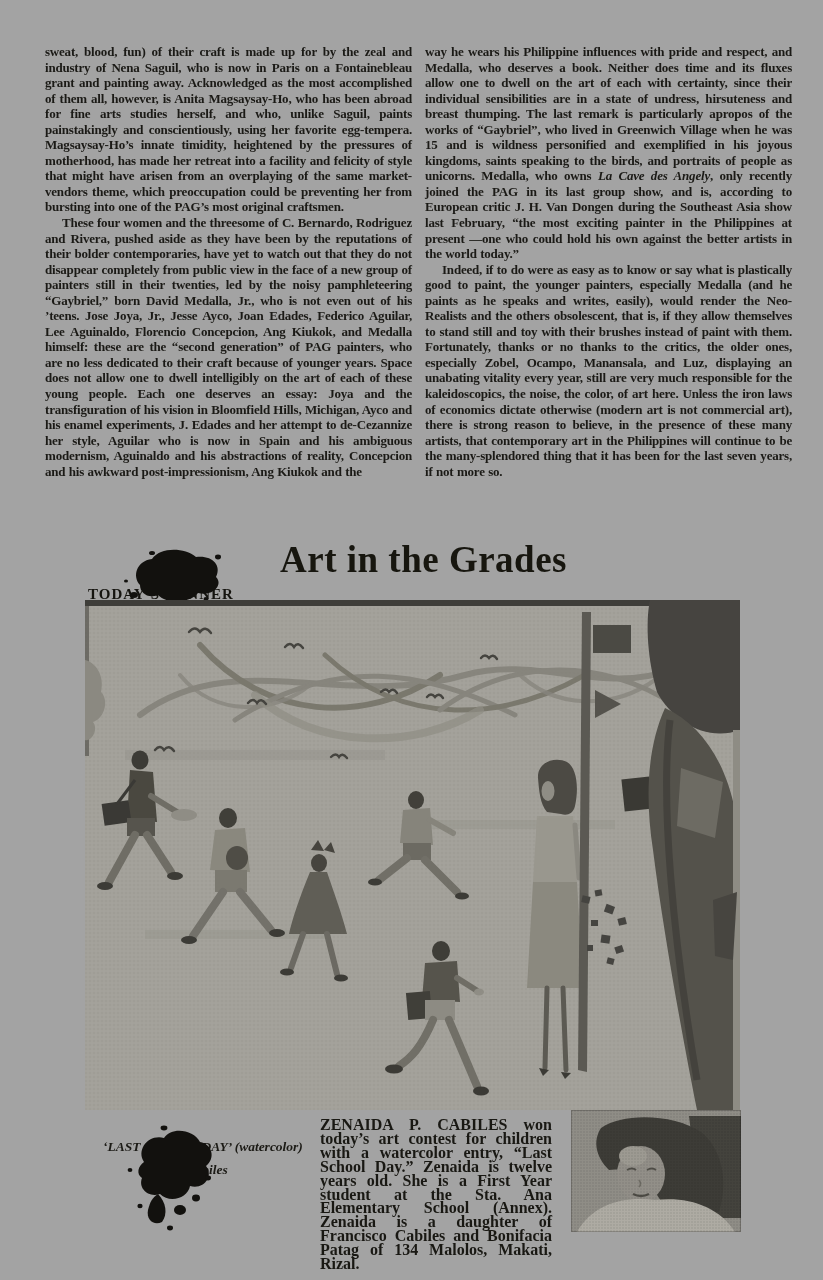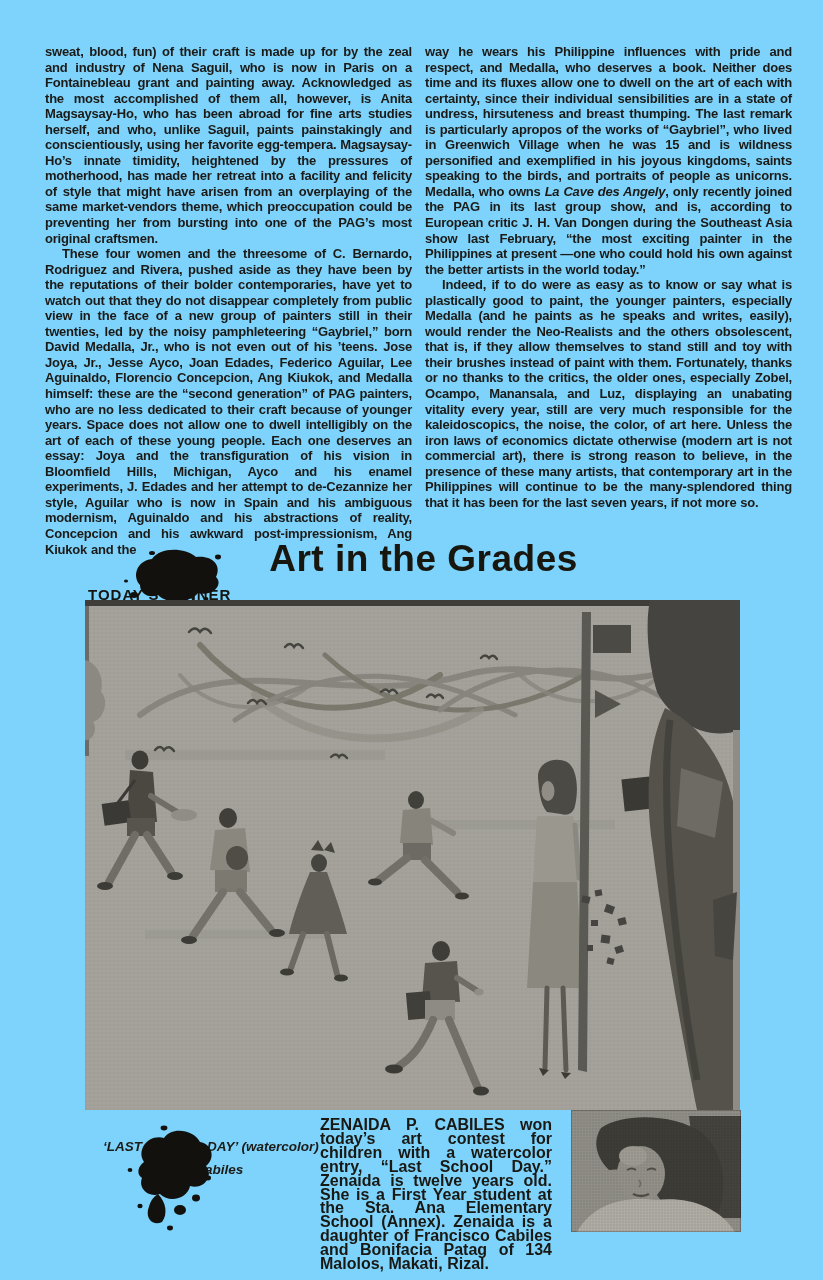--- a/index.html
+++ b/index.html
@@ -1,17 +1,17 @@
 <!DOCTYPE html>
 <html><head>
 <meta charset="utf-8">
 <style>
   html,body{margin:0;padding:0;background:#6e6c68;}
-  .page{position:relative;width:823px;height:1280px;margin:0 auto;background:#7dd3fc;
-        font-family:Liberation Sans, sans-serif;color:#1b1a16;overflow:hidden;}
+  .page{position:relative;width:823px;height:1280px;margin:0 auto;background:#a3a3a3;
+        font-family:Liberation Serif, serif;color:#1b1a16;overflow:hidden;}
   
   .columns{position:absolute;top:44px;left:45px;width:747px;display:flex;gap:13px;}
   .col{width:367px;}
   .para{margin:0;text-align:justify;font-size:13px;line-height:15.55px;font-weight:bold;
         letter-spacing:-0.2px;word-spacing:0.4px;}
   .para.indent{text-indent:17px;}
   .ital{font-style:italic;}
   
   .headline{position:absolute;top:538px;left:12px;width:100%;margin:0;text-align:center;
             font-size:37px;font-weight:bold;letter-spacing:0.5px;color:#17160f;}

